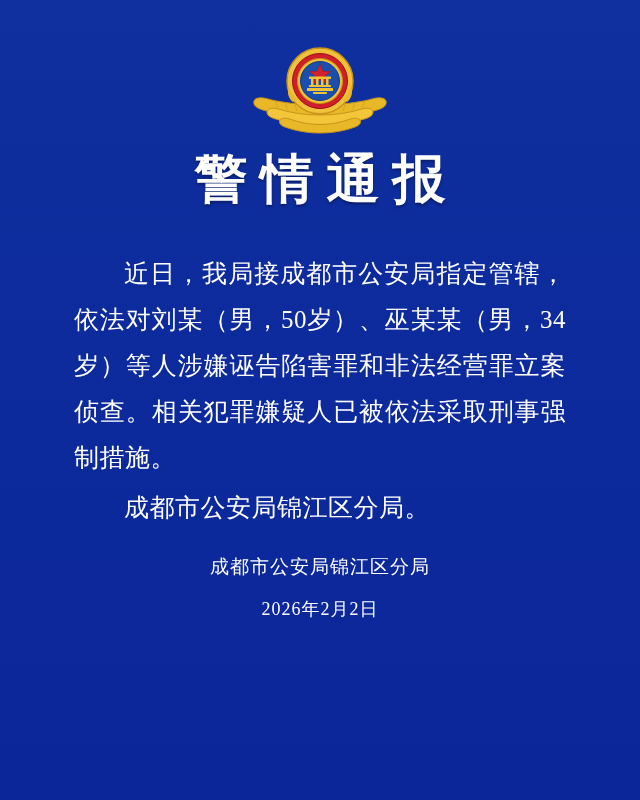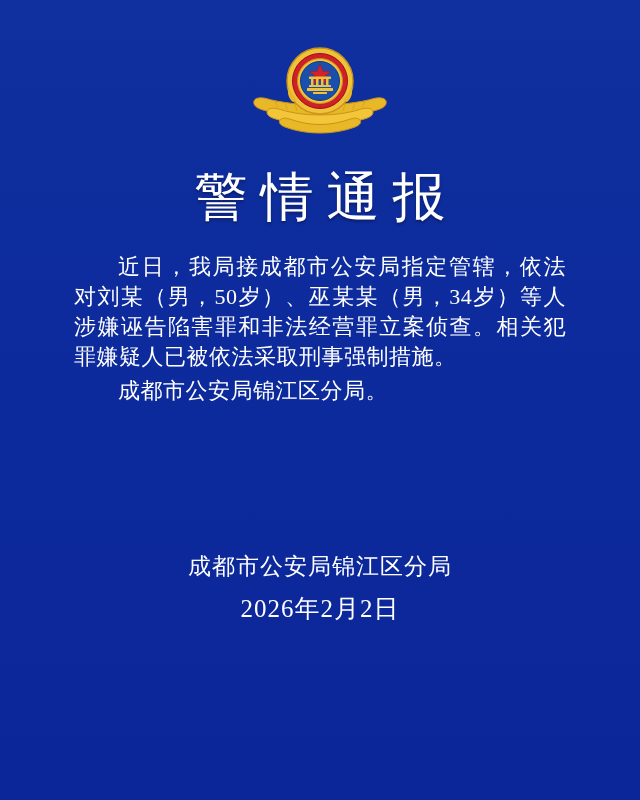--- a/index.html
+++ b/index.html
@@ -30,38 +30,38 @@
     height: 108px;
     position: relative;
   }
   .emblem-wrap svg {
     display: block;
     width: 150px;
     height: 108px;
   }
   
   .title {
-    margin-top: 18px;
+    margin-top: 0;
     color: #ffffff;
     font-size: 53px;
     letter-spacing: 13px;
     text-indent: 13px;
-    font-weight: 400;
+    font-weight: 700;
     font-family: "Liberation Serif", serif;
     text-shadow: 0 2px 3px rgba(0,0,0,0.35);
     line-height: 1.1;
     text-align: center;
   }
   
   .body-text {
-    margin-top: 26px;
+    margin-top: 43px;
     width: 492px;
     color: #ffffff;
-    font-size: 22px;
-    line-height: 30px;
+    font-size: 25px;
+    line-height: 46px;
     font-family: "Liberation Serif", serif;
     letter-spacing: 0.5px;
     text-align: justify;
     text-justify: inter-ideograph;
   }
   .body-text p {
     margin: 0 0 0 0;
     text-indent: 2em;
   }
   .body-text p + p {
@@ -71,26 +71,26 @@
   .signature {
     position: absolute;
     left: 0;
     right: 0;
     top: 548px;
     text-align: center;
     color: #ffffff;
     font-family: "Liberation Serif", serif;
   }
   .sig-org {
-    font-size: 23px;
+    font-size: 19px;
     letter-spacing: 1px;
     line-height: 38px;
   }
   .sig-date {
-    font-size: 25px;
+    font-size: 18px;
     letter-spacing: 1px;
     line-height: 38px;
     margin-top: 4px;
   }
 </style>
 </head>
 <body>
 
 <div class="poster">
 

